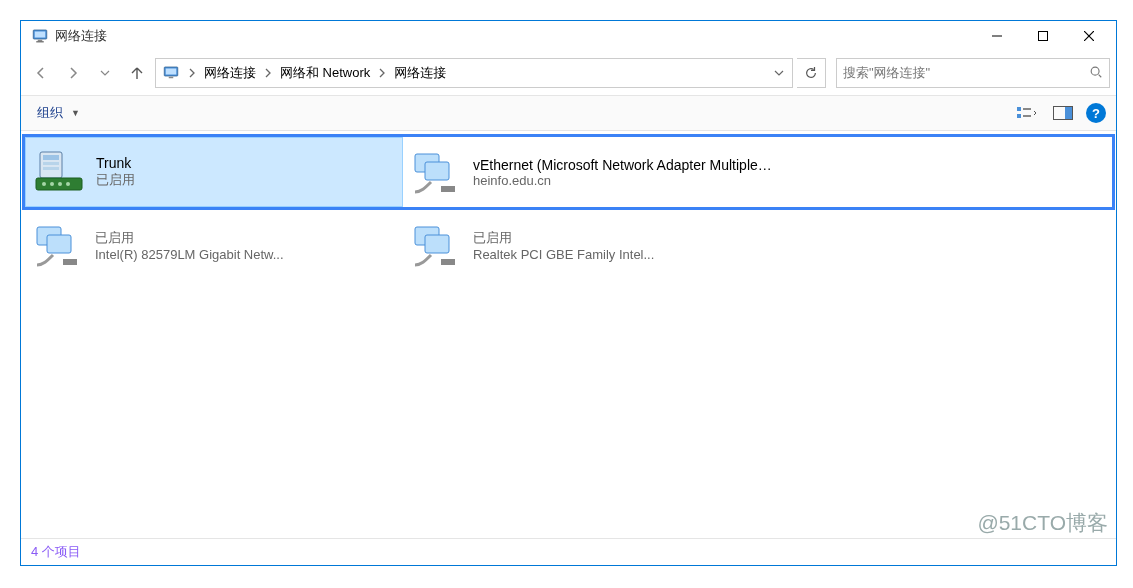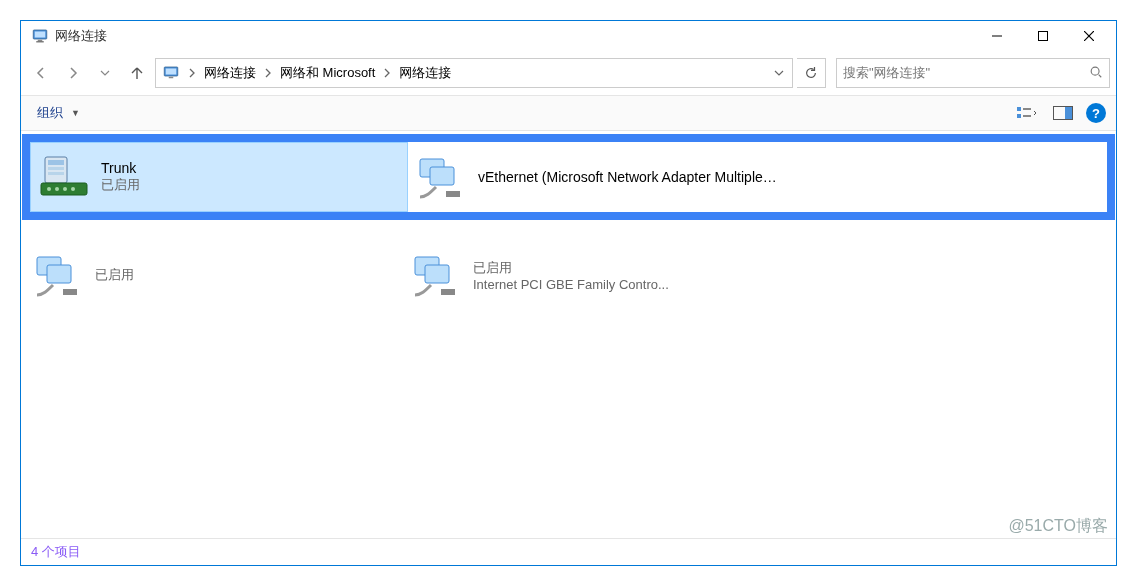--- a/index.html
+++ b/index.html
@@ -29,32 +29,32 @@
   .toolbar{height:34px;border-top:1px solid #e5e5e5;border-bottom:1px solid #e5e5e5;display:flex;align-items:center;padding:0 10px;background:#fafafa}
   .toolbtn{display:flex;align-items:center;gap:8px;padding:3px 6px;border-radius:2px;color:#1a3e8c}
   .toolbtn .tri{font-size:9px;color:#555}
   .toolbar .spacer{flex:1}
   .righttool{display:flex;align-items:center;gap:10px}
   .iconbtn{width:26px;height:22px;display:flex;align-items:center;justify-content:center;color:#555}
   .helpq{width:20px;height:20px;border-radius:50%;background:#0078d7;color:#fff;display:flex;align-items:center;justify-content:center;font-weight:bold;font-size:13px}
   
   .content{flex:1;position:relative;background:#fff;padding:6px 4px;overflow:hidden}
   .row{display:flex}
-  .hlrow{border:8px solid #3b82f6;margin:-3px -3px 20px -3px}
+  .hlrow{border:3px solid #3b82f6;margin:-3px -3px 0 -3px}
   .tile{width:378px;height:70px;display:flex;align-items:center;padding:6px 8px;gap:10px;box-sizing:border-box}
   .tile.sel{background:#cce8ff;border:1px solid #99d1ff}
   .tile .ticon{width:52px;height:48px;flex:0 0 auto;display:flex;align-items:center;justify-content:center}
   .tile .ttext{flex:1;overflow:hidden}
   .tile .tname{color:#000;white-space:nowrap;overflow:hidden;text-overflow:ellipsis;font-size:14px}
   .tile .tstat{color:#666;white-space:nowrap;overflow:hidden;text-overflow:ellipsis;font-size:13px}
   .tile .tdesc{color:#666;white-space:nowrap;overflow:hidden;text-overflow:ellipsis;font-size:13px}
   
   .status{height:26px;border-top:1px solid #e5e5e5;display:flex;align-items:center;padding:0 10px;font-size:13px;color:#8b5cf6}
   
-  .watermark{position:absolute;right:8px;bottom:28px;color:#9aa;font-size:16px;pointer-events:none}
+  .watermark{position:absolute;right:8px;bottom:28px;color:#9aa;font-size:21px;pointer-events:none}
 </style>
 </head>
 <body>
 
 <div class="window">
 
   <div class="titlebar">
     <span class="win-icon">
       <svg viewBox="0 0 24 24" width="18" height="18">
           <rect x="3" y="4" width="18" height="12" rx="1" fill="#4a90d9" stroke="#2f5e8c"></rect>
@@ -117,21 +117,21 @@
           <svg width="8" height="10">
             <path d="M2 1 L6 5 L2 9" fill="none" stroke="currentColor" stroke-width="1.3"></path>
           </svg>
         </span>
       <span class="crumb">网络连接</span>
       <span class="chev">
           <svg width="8" height="10">
             <path d="M2 1 L6 5 L2 9" fill="none" stroke="currentColor" stroke-width="1.3"></path>
           </svg>
         </span>
-      <span class="crumb">网络和 Microsoft</span>
+      <span class="crumb">网络和 Network</span>
       <span class="chev">
           <svg width="8" height="10">
             <path d="M2 1 L6 5 L2 9" fill="none" stroke="currentColor" stroke-width="1.3"></path>
           </svg>
         </span>
       <span class="crumb">网络连接</span>
       <span class="spacer"></span>
       <span class="drop"><svg width="10" height="10">
             <path d="M1 3 L5 7 L9 3" fill="none" stroke="currentColor" stroke-width="1.2"></path>
           </svg></span>
@@ -203,50 +203,52 @@
         <span class="ticon">
           <svg viewBox="0 0 52 48" width="52" height="48">
             <rect x="4" y="6" width="24" height="18" rx="2" fill="#bcdffb" stroke="#4a90d9"></rect>
             <rect x="14" y="14" width="24" height="18" rx="2" fill="#bcdffb" stroke="#4a90d9"></rect>
             <path d="M20 34 C14 40 10 44 4 44" fill="none" stroke="#999" stroke-width="3"></path>
             <rect x="30" y="38" width="14" height="6" fill="#888"></rect>
           </svg>
         </span>
         <div class="ttext">
           <div class="tname">vEthernet (Microsoft Network Adapter Multiplexor Driver - V...</div>
+          <div class="tstat">heinfo.edu.cn</div>
           <div class="tdesc"></div>
         </div>
       </div>
     </div>
     <div class="row">
       <div class="tile">
         <span class="ticon">
           <svg viewBox="0 0 52 48" width="52" height="48">
             <rect x="4" y="6" width="24" height="18" rx="2" fill="#bcdffb" stroke="#4a90d9"></rect>
             <rect x="14" y="14" width="24" height="18" rx="2" fill="#bcdffb" stroke="#4a90d9"></rect>
             <path d="M20 34 C14 40 10 44 4 44" fill="none" stroke="#999" stroke-width="3"></path>
             <rect x="30" y="38" width="14" height="6" fill="#888"></rect>
           </svg>
         </span>
         <div class="ttext">
           <div class="tstat">已启用</div>
+          <div class="tdesc">Intel(R) 82579LM Gigabit Netw...</div>
         </div>
       </div>
       <div class="tile">
         <span class="ticon">
           <svg viewBox="0 0 52 48" width="52" height="48">
             <rect x="4" y="6" width="24" height="18" rx="2" fill="#bcdffb" stroke="#4a90d9"></rect>
             <rect x="14" y="14" width="24" height="18" rx="2" fill="#bcdffb" stroke="#4a90d9"></rect>
             <path d="M20 34 C14 40 10 44 4 44" fill="none" stroke="#999" stroke-width="3"></path>
             <rect x="30" y="38" width="14" height="6" fill="#888"></rect>
           </svg>
         </span>
         <div class="ttext">
           <div class="tstat">已启用</div>
-          <div class="tdesc">Internet PCI GBE Family Contro...</div>
+          <div class="tdesc">Realtek PCI GBE Family Intel...</div>
         </div>
       </div>
     </div>
   </div>
 
   <div class="status">
     <span>4 个项目</span>
   </div>
 
   <div class="watermark">@51CTO博客</div>

